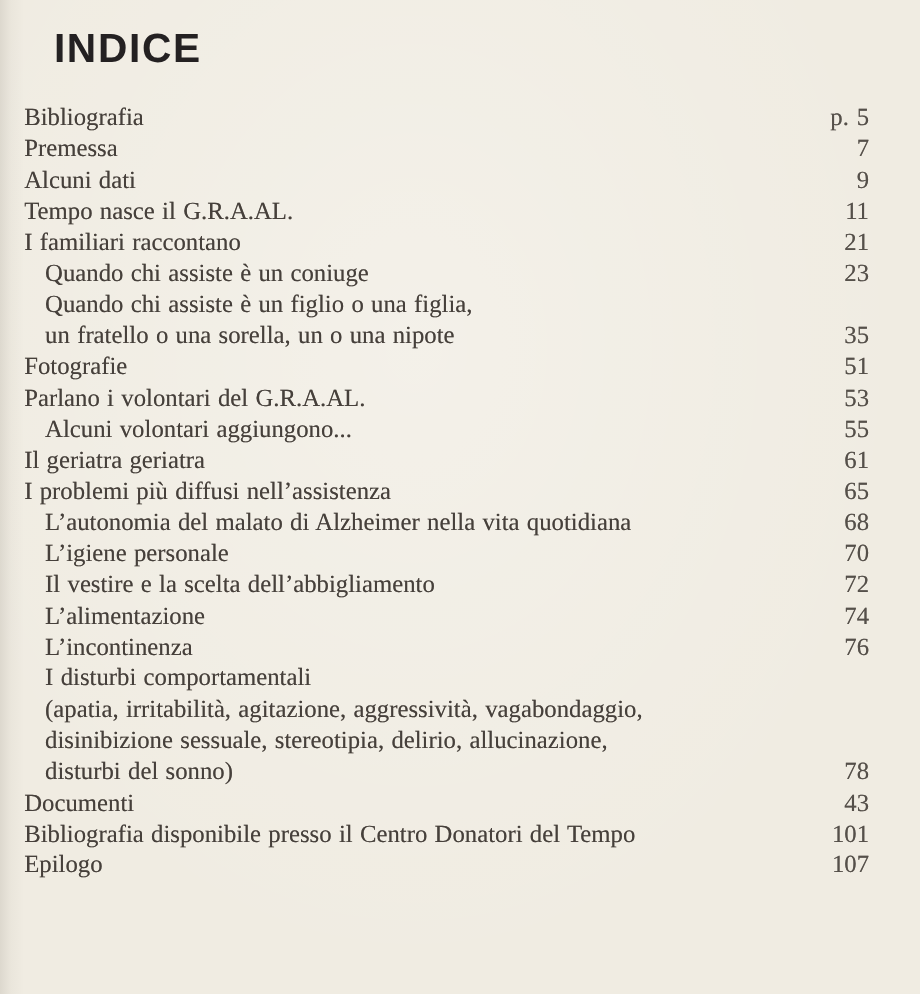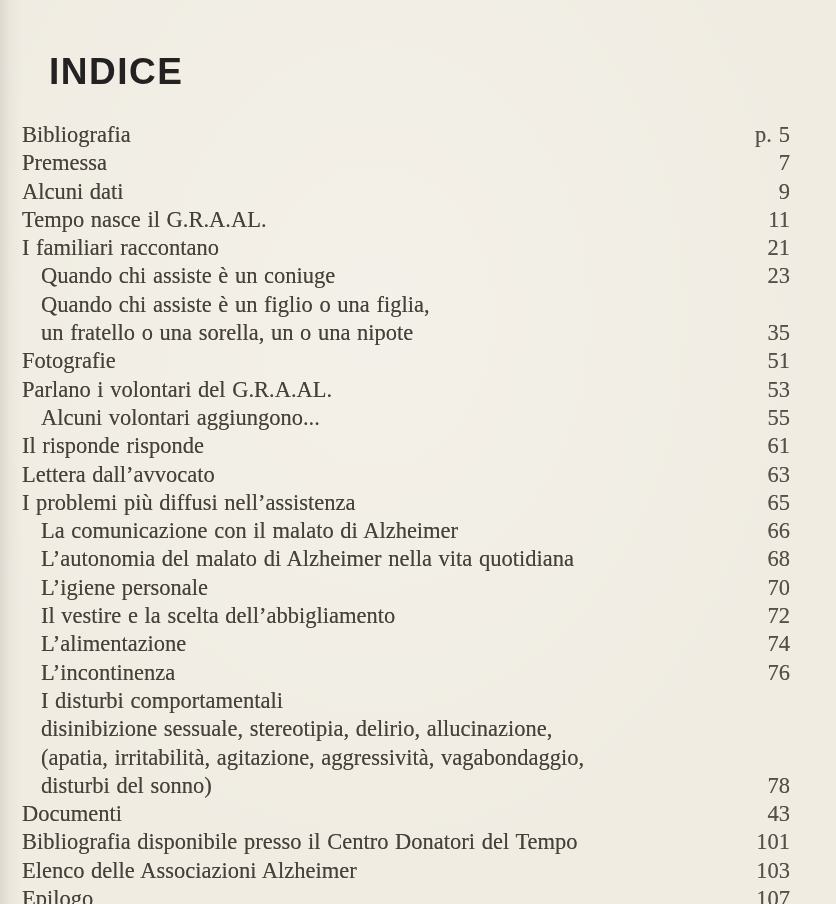--- a/index.html
+++ b/index.html
@@ -28,21 +28,20 @@
   }
   .page-title {
     font-family: "Liberation Sans", "DejaVu Sans", sans-serif;
     font-weight: 700;
     font-size: 37px;
     line-height: 37px;
     letter-spacing: 1.5px;
     color: var(--title-ink);
     margin-left: 27px;
     margin-bottom: 31px;
-    margin-top: 28px;
   }
   .toc { width: 100%; }
   .toc-row {
     display: flex;
     align-items: baseline;
     height: 28.3px;
     font-size: 22.5px;
     line-height: 28.3px;
     color: var(--ink);
     text-shadow: 0 0 0.6px rgba(70,60,55,0.55);
@@ -118,38 +117,30 @@
     <span class="label">Parlano i volontari del G.R.A.AL.</span>
     <span class="pagecell"><span class="prefix"></span><span class="pagenum">53</span></span>
   </div>
 
   <div class="toc-row indent-1">
     <span class="label">Alcuni volontari aggiungono...</span>
     <span class="pagecell"><span class="prefix"></span><span class="pagenum">55</span></span>
   </div>
 
   <div class="toc-row indent-0">
-    <span class="label">Il risponde risponde</span>
+    <span class="label">Il geriatra geriatra</span>
     <span class="pagecell"><span class="prefix"></span><span class="pagenum">61</span></span>
   </div>
 
-  <div class="toc-row indent-0">
-    <span class="label">Lettera dall’avvocato</span>
-    <span class="pagecell"><span class="prefix"></span><span class="pagenum">63</span></span>
-  </div>
 
   <div class="toc-row indent-0">
     <span class="label">I problemi più diffusi nell’assistenza</span>
     <span class="pagecell"><span class="prefix"></span><span class="pagenum">65</span></span>
   </div>
 
-  <div class="toc-row indent-1">
-    <span class="label">La comunicazione con il malato di Alzheimer</span>
-    <span class="pagecell"><span class="prefix"></span><span class="pagenum">66</span></span>
-  </div>
 
   <div class="toc-row indent-1">
     <span class="label">L’autonomia del malato di Alzheimer nella vita quotidiana</span>
     <span class="pagecell"><span class="prefix"></span><span class="pagenum">68</span></span>
   </div>
 
   <div class="toc-row indent-1">
     <span class="label">L’igiene personale</span>
     <span class="pagecell"><span class="prefix"></span><span class="pagenum">70</span></span>
   </div>
@@ -168,47 +159,43 @@
     <span class="label">L’incontinenza</span>
     <span class="pagecell"><span class="prefix"></span><span class="pagenum">76</span></span>
   </div>
 
   <div class="toc-row indent-1">
     <span class="label">I disturbi comportamentali</span>
     <span class="pagecell"><span class="prefix"></span><span class="pagenum"></span></span>
   </div>
 
   <div class="toc-row indent-1">
+    <span class="label">(apatia, irritabilità, agitazione, aggressività, vagabondaggio,</span>
+    <span class="pagecell"><span class="prefix"></span><span class="pagenum"></span></span>
+  </div>
+
+  <div class="toc-row indent-1">
     <span class="label">disinibizione sessuale, stereotipia, delirio, allucinazione,</span>
-    <span class="pagecell"><span class="prefix"></span><span class="pagenum"></span></span>
-  </div>
-
-  <div class="toc-row indent-1">
-    <span class="label">(apatia, irritabilità, agitazione, aggressività, vagabondaggio,</span>
     <span class="pagecell"><span class="prefix"></span><span class="pagenum"></span></span>
   </div>
 
   <div class="toc-row indent-1">
     <span class="label">disturbi del sonno)</span>
     <span class="pagecell"><span class="prefix"></span><span class="pagenum">78</span></span>
   </div>
 
   <div class="toc-row indent-0">
     <span class="label">Documenti</span>
     <span class="pagecell"><span class="prefix"></span><span class="pagenum">43</span></span>
   </div>
 
   <div class="toc-row indent-0">
     <span class="label">Bibliografia disponibile presso il Centro Donatori del Tempo</span>
     <span class="pagecell"><span class="prefix"></span><span class="pagenum">101</span></span>
   </div>
 
-  <div class="toc-row indent-0">
-    <span class="label">Elenco delle Associazioni Alzheimer</span>
-    <span class="pagecell"><span class="prefix"></span><span class="pagenum">103</span></span>
-  </div>
 
   <div class="toc-row indent-0">
     <span class="label">Epilogo</span>
     <span class="pagecell"><span class="prefix"></span><span class="pagenum">107</span></span>
   </div>
 </div>
 </div>
 
 </body></html>

